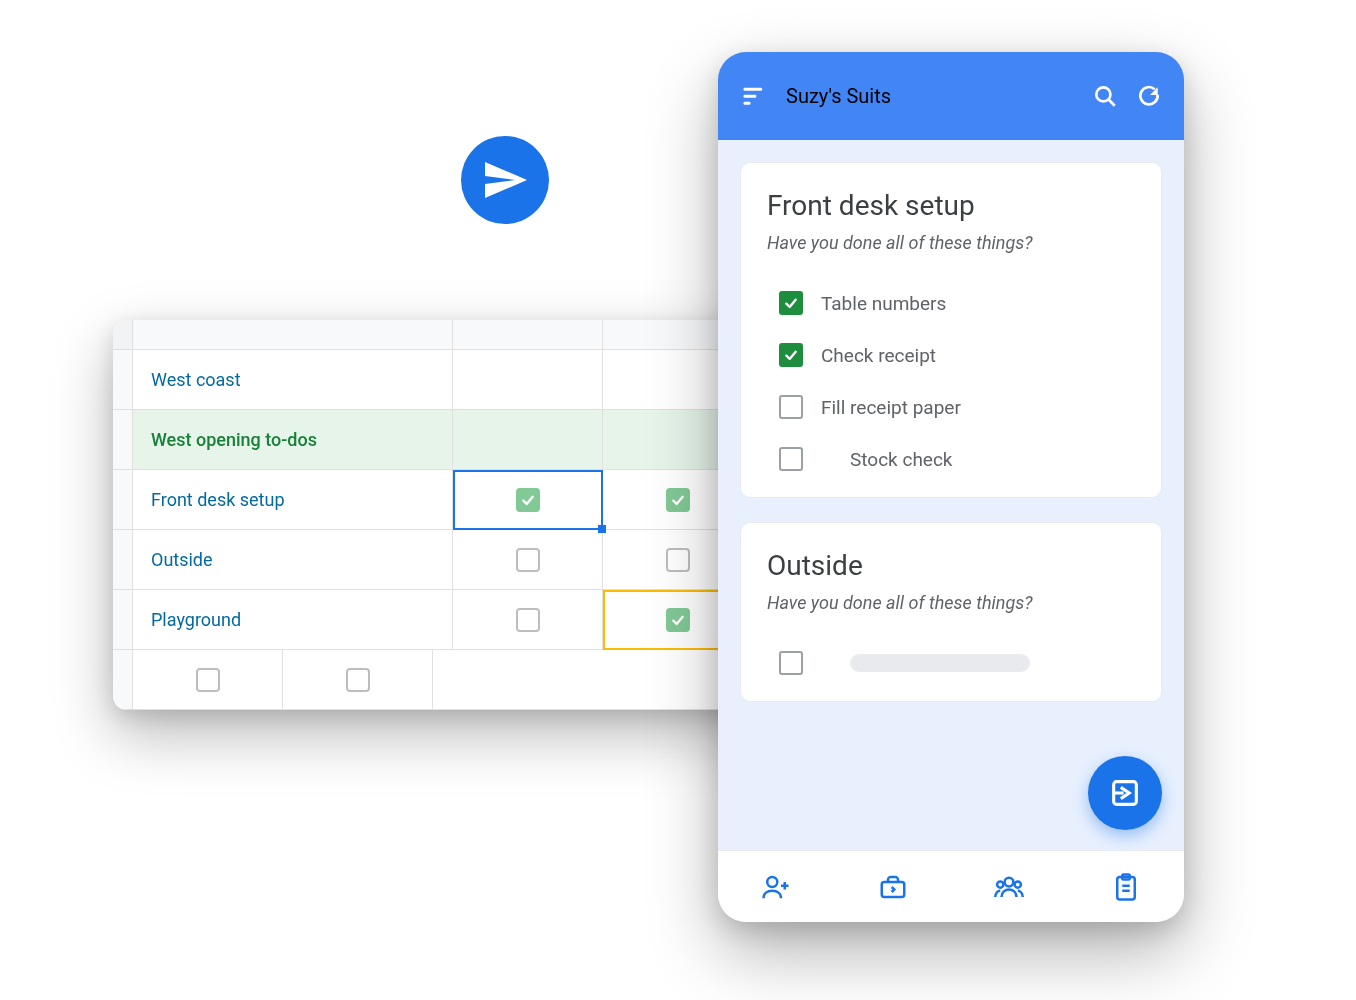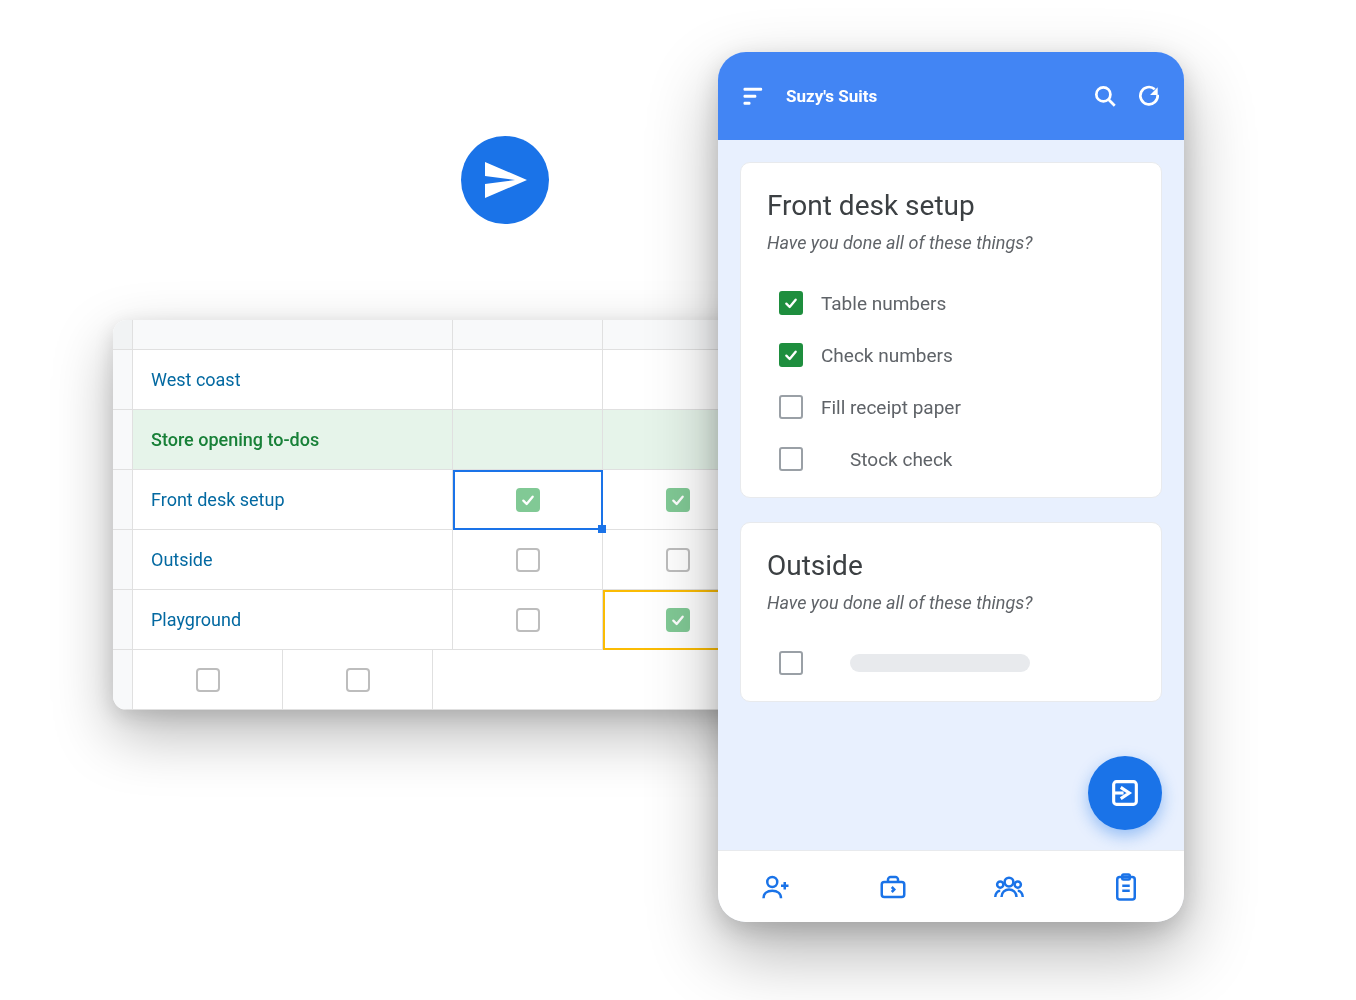--- a/index.html
+++ b/index.html
@@ -154,23 +154,23 @@
       background: #4285f4;
       height: 88px;
       display: flex;
       align-items: center;
       padding: 0 22px;
       gap: 18px;
       flex-shrink: 0;
     }
     .phone-header .title {
       flex: 1;
-      color: #ffffff;
-      font-size: 17px;
-      font-weight: 700;
+      color: #000000;
+      font-size: 20px;
+      font-weight: 400;
     }
     .hicon { width: 28px; height: 28px; color: #fff; cursor: pointer; }
     .hicon.sm { width: 26px; height: 26px; }
 
     .phone-scroll {
       flex: 1;
       padding: 22px;
       overflow: hidden;
       position: relative;
     }
@@ -282,21 +282,21 @@
 
   <div class="sheet-row">
         <div class="row-num"></div>
         <div class="cell-label">West coast</div>
         <div class="cell-check"></div>
         <div class="cell-check"></div>
         <div class="cell-check cell-tail"></div>
       </div>
       <div class="sheet-row highlight">
         <div class="row-num"></div>
-        <div class="cell-label">Store opening to-dos</div>
+        <div class="cell-label">West opening to-dos</div>
         <div class="cell-check"></div>
         <div class="cell-check"></div>
         <div class="cell-check cell-tail"></div>
       </div>
       <div class="sheet-row">
         <div class="row-num"></div>
         <div class="cell-label">Front desk setup</div>
         <div class="cell-check">
           <div class="chk green">
             <svg viewBox="0 0 24 24" fill="none" stroke="#fff" stroke-width="3.5" stroke-linecap="round" stroke-linejoin="round">
@@ -384,21 +384,21 @@
             </svg>
           </div>
           <div class="ci-label">Table numbers</div>
         </div>
         <div class="check-item">
           <div class="ci-box checked">
             <svg viewBox="0 0 24 24" fill="none" stroke="#fff" stroke-width="3.5" stroke-linecap="round" stroke-linejoin="round">
               <polyline points="5,13 10,18 19,7"></polyline>
             </svg>
           </div>
-          <div class="ci-label">Check numbers</div>
+          <div class="ci-label">Check receipt</div>
         </div>
         <div class="check-item">
           <div class="ci-box"></div>
           <div class="ci-label">Fill receipt paper</div>
         </div>
         <div class="check-item">
           <div class="ci-box"></div>
           <div class="ci-label">Stock check</div>
         </div>
       </div>

